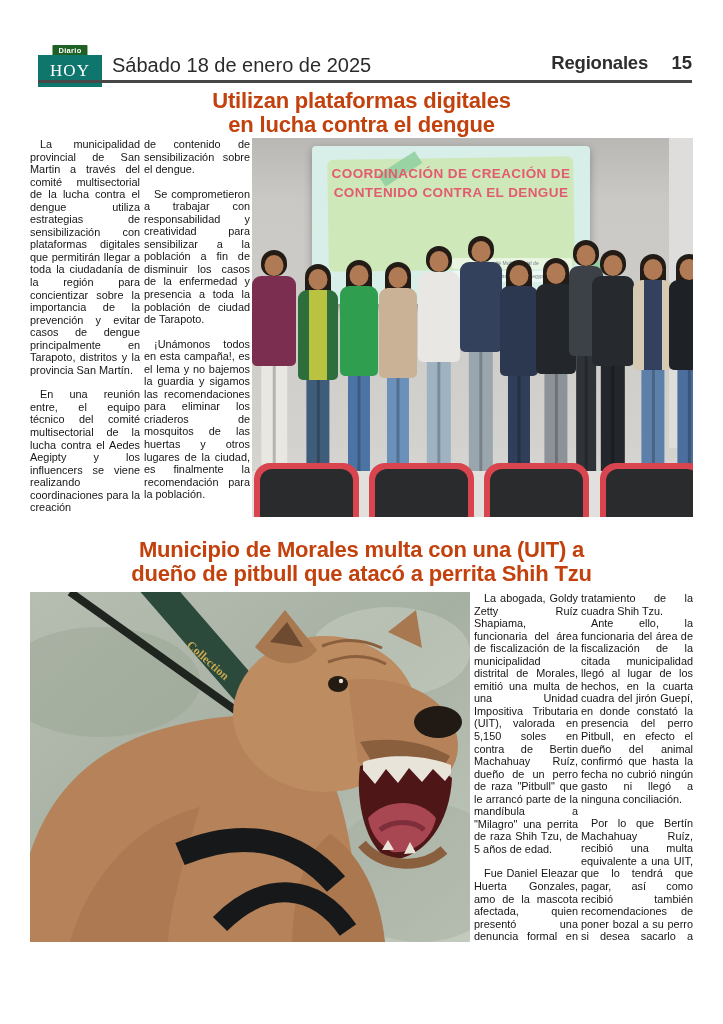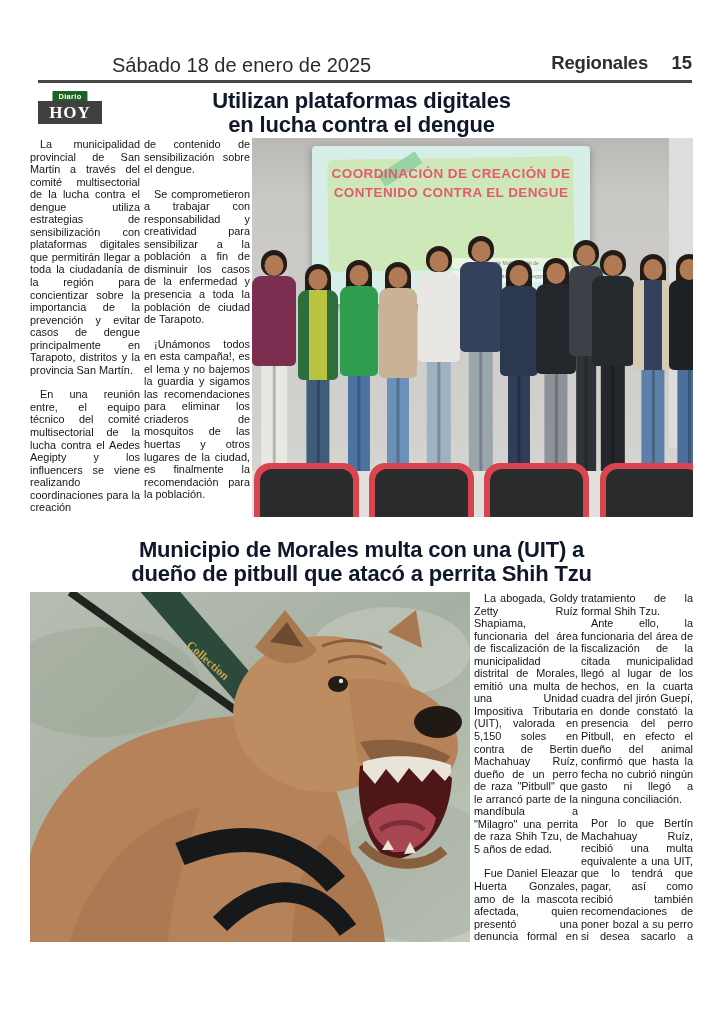--- a/index.html
+++ b/index.html
@@ -1,35 +1,35 @@
 <!DOCTYPE html>
 <html lang="es"><head>
 <meta charset="utf-8">
 <style>
   html,body{margin:0;padding:0;background:#ffffff;}
   .page{position:relative;width:723px;height:1024px;background:#ffffff;overflow:hidden;
         font-family:"Liberation Sans",sans-serif;color:#161616;}
   .abs{position:absolute;}
 
   
-  .logo{left:38px;top:45px;width:64px;height:33px;margin-top:46px;}
+  .logo{left:38px;top:45px;width:64px;height:42px;}
   .logo-tab{position:absolute;top:0;left:50%;transform:translateX(-50%);
             background:#1f6125;color:#fff;font-size:7.5px;font-weight:bold;
             padding:1px 6px;border-radius:1px;letter-spacing:.3px;}
-  .logo-main{position:absolute;top:10px;left:0;right:0;bottom:0;background:#404040;color:#fff;
-             font-family:"Liberation Serif",serif;font-weight:bold;font-size:17px;
+  .logo-main{position:absolute;top:10px;left:0;right:0;bottom:0;background:#0f766e;color:#fff;
+             font-family:"Liberation Serif",serif;font-weight:normal;font-size:17px;
              display:flex;align-items:center;justify-content:center;letter-spacing:1px;}
   .date{left:112px;top:54px;font-size:20px;color:#2b2b2b;}
   .section{top:52px;right:75px;font-size:18.5px;font-weight:bold;color:#2e2e2e;letter-spacing:-.2px;}
   .pagenum{top:52px;right:31px;font-size:18.5px;font-weight:bold;color:#2e2e2e;margin-left:36px;}
   .header-rule{left:38px;top:80px;width:654px;height:3px;background:#474747;}
 
   
   .headline{left:30px;width:663px;text-align:center;font-weight:bold;font-size:22px;
-            line-height:23.5px;color:#0f172a;letter-spacing:-.2px;}
+            line-height:23.5px;color:#c2410c;letter-spacing:-.2px;}
   .h1pos{top:89px;}
   .h2pos{top:538px;}
 
   
   .col{overflow:hidden;font-size:10.9px;line-height:12.55px;text-align:justify;
        hyphens:auto;-webkit-hyphens:auto;color:#151515;}
   .col p{margin:0 0 12px 0;text-indent:10px;}
   .col p.noindent{text-indent:0;}
   .col p.tight{margin-bottom:0;}
   .a1c1{left:30px;top:138px;width:110px;height:386px;}
@@ -295,19 +295,19 @@
       <path d="M 150,262 C 212,236 266,246 306,292" stroke="#17181a" stroke-width="24" fill="none"></path>
       <path d="M 190,332 C 236,286 286,292 318,338" stroke="#17181a" stroke-width="20" fill="none"></path>
     </svg>
   </div>
 
   <div class="abs col a2c1">
     <p>La abogada, Goldy Zetty Ruíz Shapiama, funcionaria del área de fiscalización de la municipalidad distrital de Morales, emitió una multa de una Unidad Impositiva Tributaria (UIT), valorada en 5,150 soles en contra de Bertin Machahuay Ruíz, dueño de un perro de raza "Pitbull" que le arrancó parte de la mandíbula a "Milagro" una perrita de raza Shih Tzu, de 5 años de edad.</p>
     <p>Fue Daniel Eleazar Huerta Gonzales, amo de la mascota afectada, quien presentó una denuncia formal en la comisaria PNP de Morales, sin embargo, el propietario del can agresor no asume los gastos que ocasionó el</p>
   </div>
   <div class="abs col a2c2">
-    <p class="noindent tight">tratamiento de la formal Shih Tzu.</p>
+    <p class="noindent tight">tratamiento de la cuadra Shih Tzu.</p>
     <p>Ante ello, la funcionaria del área de fiscalización de la citada municipalidad llegó al lugar de los hechos, en la cuarta cuadra del jirón Guepí, en donde constató la presencia del perro Pitbull, en efecto el dueño del animal confirmó que hasta la fecha no cubrió ningún gasto ni llegó a ninguna conciliación.</p>
     <p>Por lo que Bertín Machahuay Ruíz, recibió una multa equivalente a una UIT, que lo tendrá que pagar, así como recibió también recomendaciones de poner bozal a su perro si desea sacarlo a pasear, entre otras.</p>
   </div>
 
 
 </div>
 
 </body></html>

